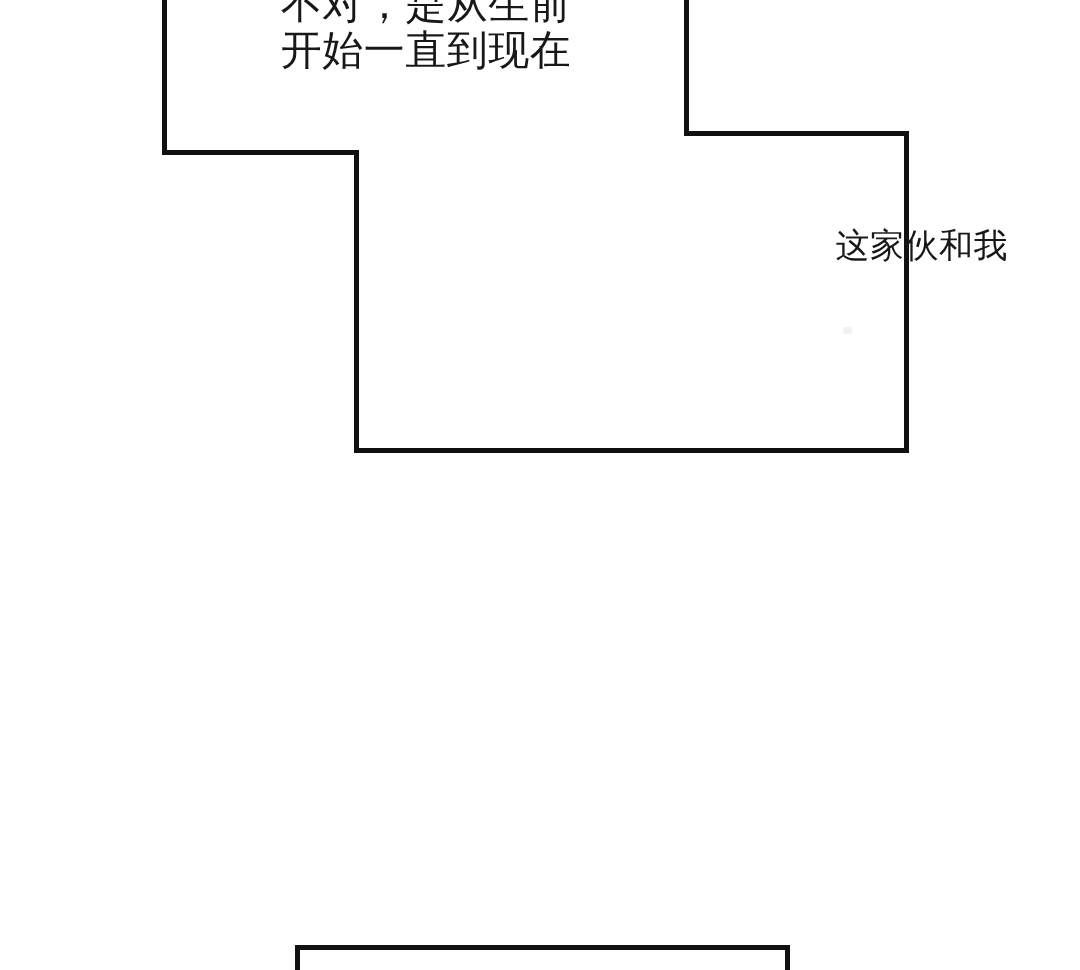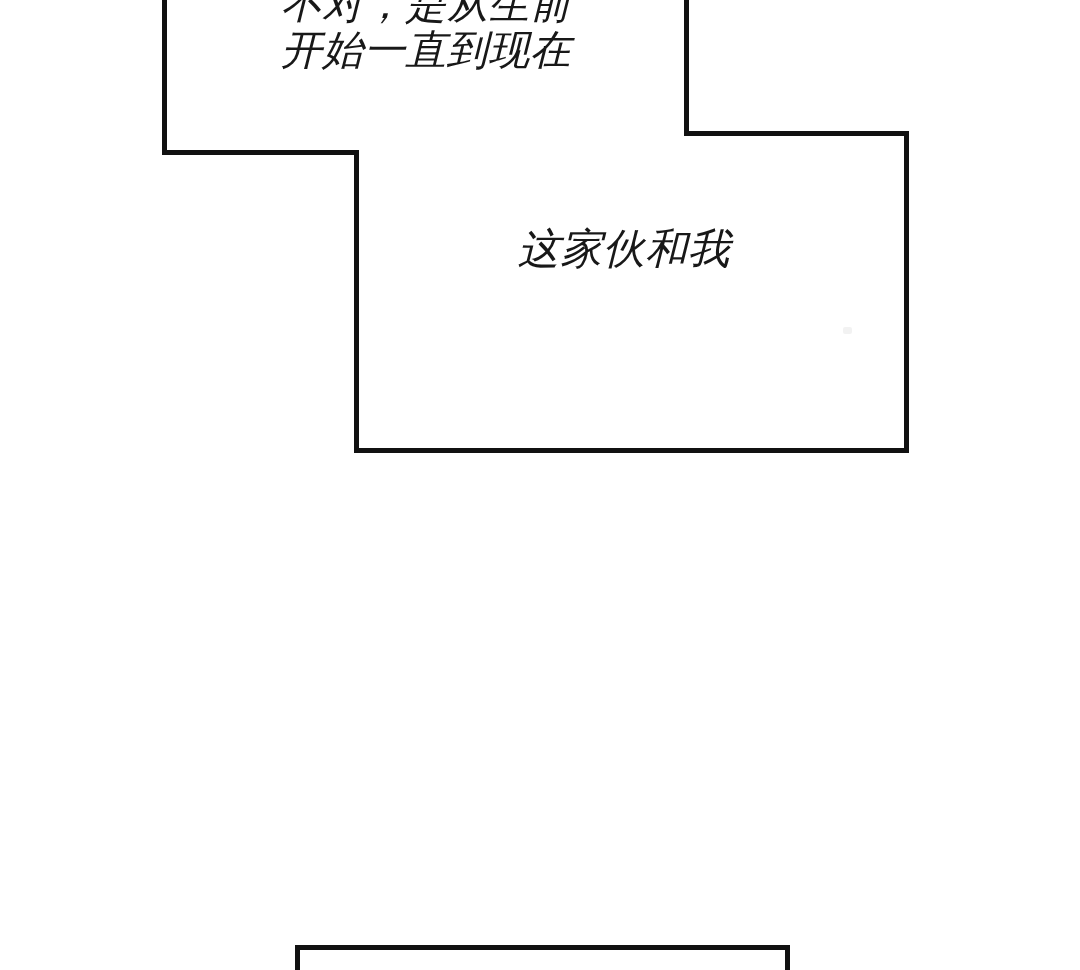--- a/index.html
+++ b/index.html
@@ -13,21 +13,20 @@
     overflow: hidden;
     font-family: "DejaVu Sans", "Liberation Sans", sans-serif;
   }
 
   #comic-page {
     position: relative;
     width: 1080px;
     height: 970px;
     background: #ffffff;
     overflow: hidden;
-    font-style: italic;
   }
 
   
   .stroke {
     position: absolute;
     background: #111111;
   }
 
   
   .p1-left      { left: 162px;  top: 0px;    width: 5px;   height: 155px; }
@@ -65,22 +64,22 @@
     font-size: 41px;
   }
   #dialogue-top .line { display: block; }
   #dialogue-top .line-1 { margin-bottom: 4px; }
 
   
   #dialogue-middle {
     left: 240px;
     top: 228px;
     width: 768px;
-    text-align: center;
-    font-size: 42px;
+    text-align: right;
+    font-size: 34px;
   }
   #dialogue-middle .line { display: block; }
   #dialogue-middle .line-1 { margin-bottom: 11px; }
 
   
   .speck {
     position: absolute;
     left: 843px;
     top: 327px;
     width: 9px;

